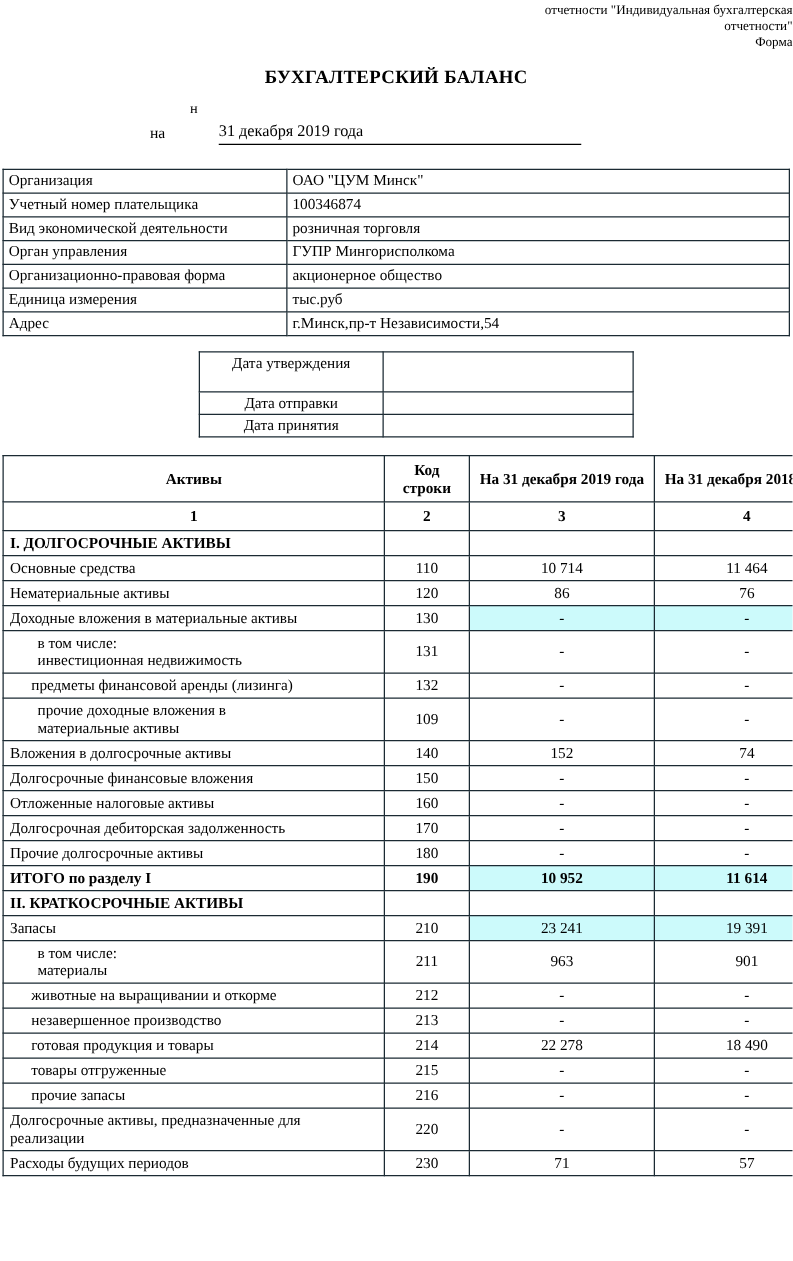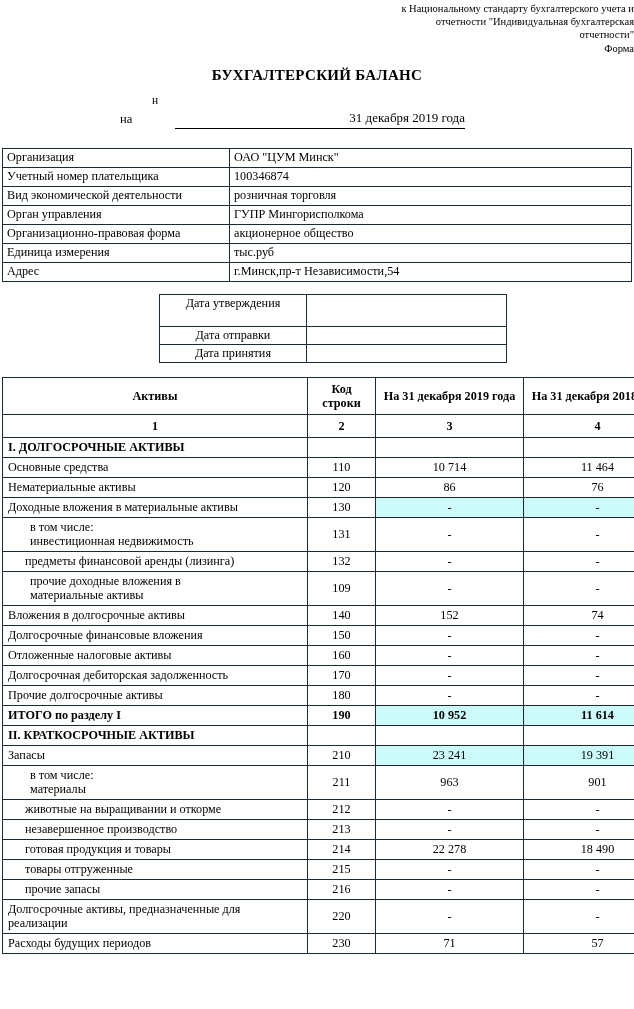--- a/index.html
+++ b/index.html
@@ -51,21 +51,21 @@
     position: absolute;
     left: 120px;
     top: 18px;
     font-size: 12.5px;
   }
   .date-value {
     position: absolute;
     left: 175px;
     top: 16px;
     width: 290px;
-    text-align: right;
+    text-align: left;
     font-size: 13px;
     border-bottom: 1px solid #000;
     padding-bottom: 2px;
   }
 
   
   table {
     border-collapse: collapse;
   }
   td, th {
@@ -144,21 +144,20 @@
     padding-left: 5px !important;
   }
   .indent-hang .l1 { padding-left: 22px; display: block; }
   .indent-hang .l2 { display: block; }
   .two-line { line-height: 15px; }
 </style>
 </head>
 <body>
 
 <div class="header-note">
-  <div>к Национальному стандарту бухгалтерского учета и</div>
   <div>отчетности "Индивидуальная бухгалтерская</div>
   <div>отчетности"</div>
   <div>Форма</div>
 </div>
 
 <div class="doc-title">БУХГАЛТЕРСКИЙ БАЛАНС</div>
 
 <div class="date-block">
   <span class="date-n">н</span>
   <span class="date-na">на</span>

